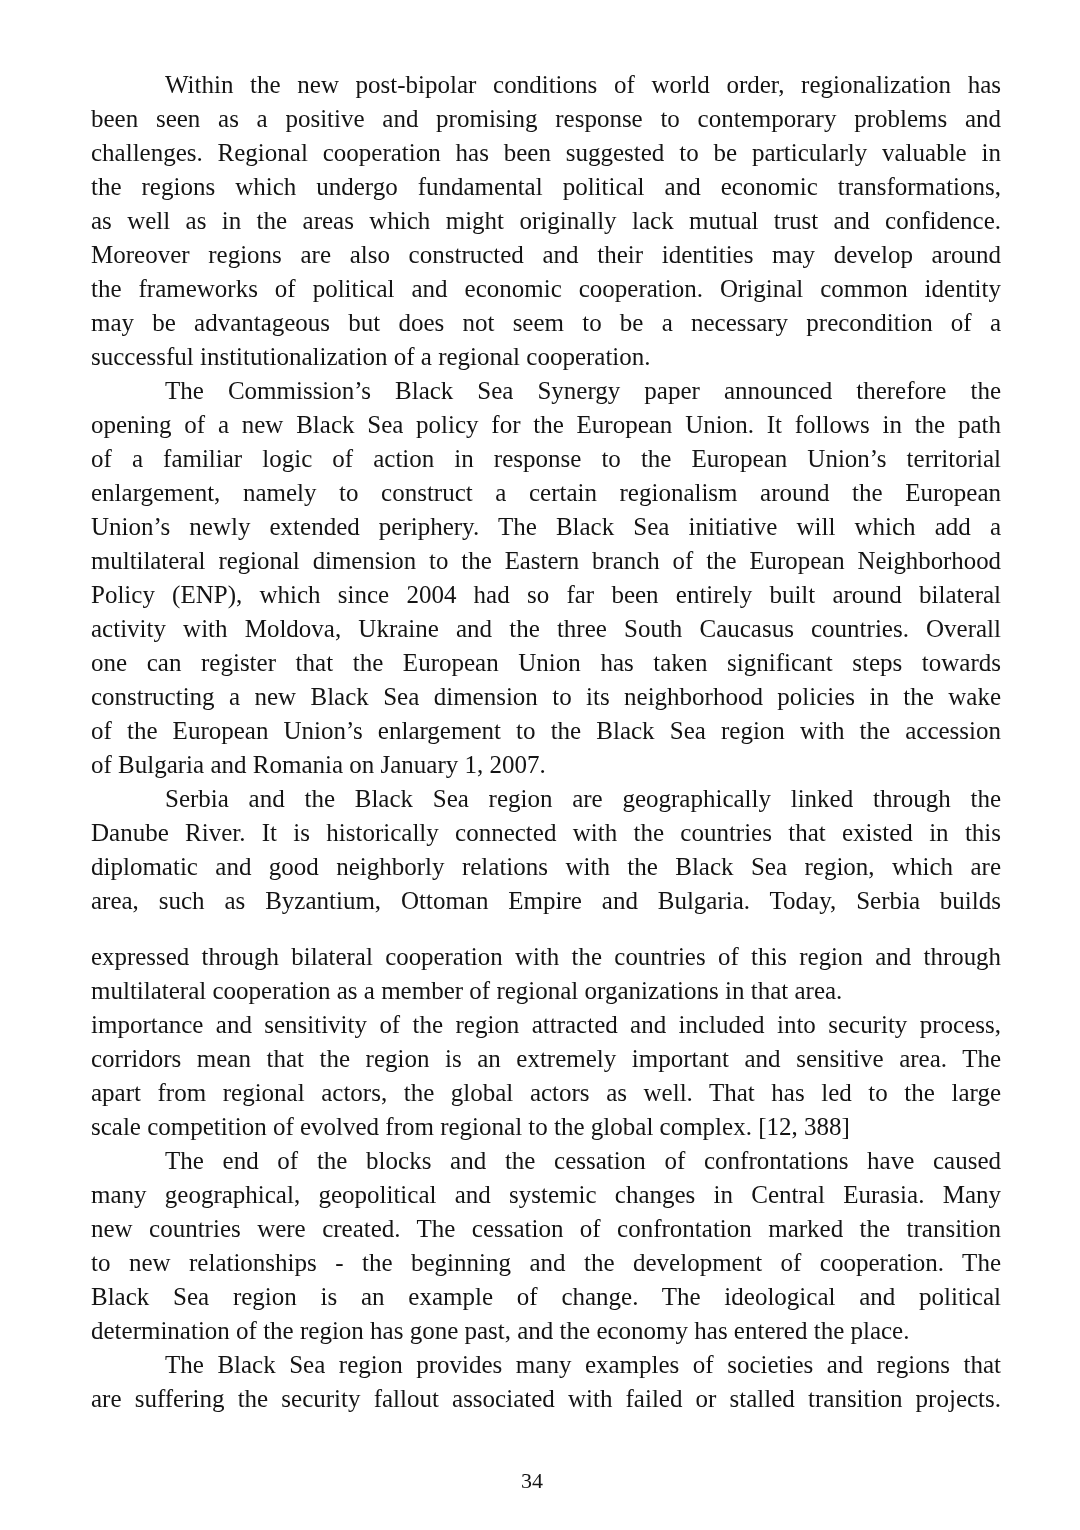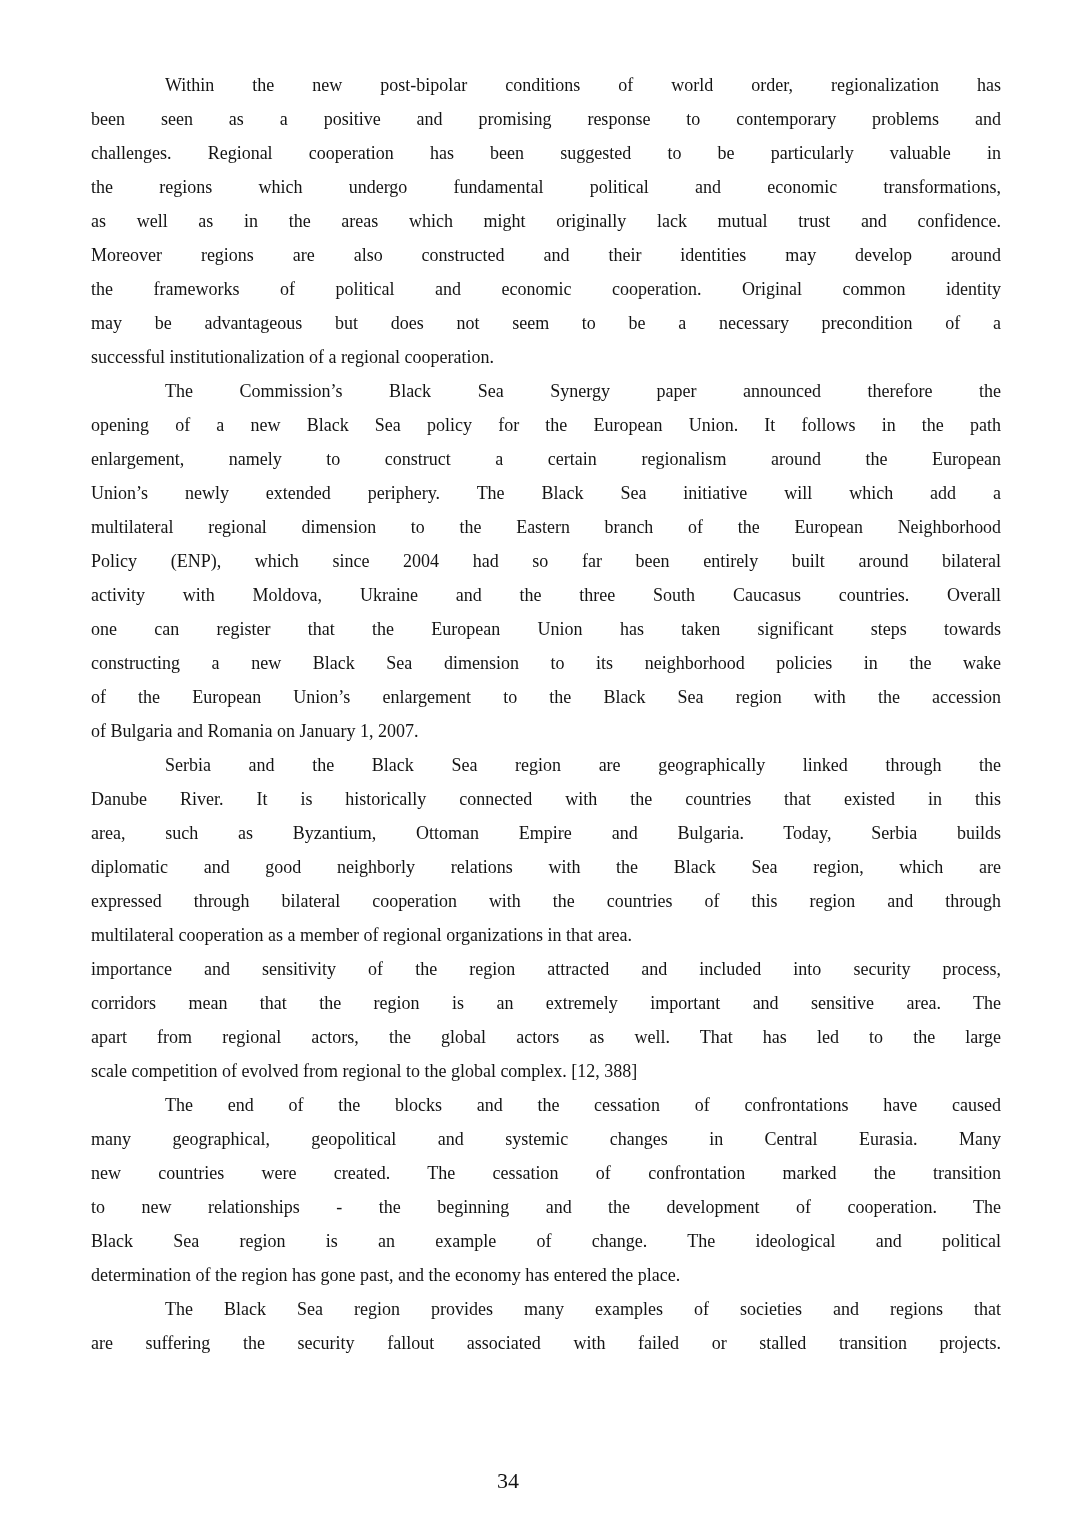--- a/index.html
+++ b/index.html
@@ -25,21 +25,21 @@
       position: absolute;
       left: 91px;
       top: 68px;
       width: 910px;
     }
     .line {
       display: block;
       height: 34px;
       line-height: 34px;
       font-family: "Liberation Serif", "DejaVu Serif", serif;
-      font-size: 18px;
+      font-size: 25px;
       color: #141414;
       white-space: nowrap;
       text-align: justify;
       text-align-last: justify;
       overflow: visible;
     }
     .line.last {
       text-align-last: left;
     }
     .line.indent {
@@ -52,20 +52,21 @@
     }
     .page-number {
       position: absolute;
       left: 0;
       width: 1016px;
       top: 1468px;
       text-align: center;
       font-family: "Liberation Serif", "DejaVu Serif", serif;
       font-size: 22px;
       color: #141414;
+      padding-left: 24px;
     }
   </style>
 </head>
 <body>
 
 <div class="page">
   <div class="text-block" id="text-block">
       <div>
         <span class="line indent">Within the new post-bipolar conditions of world order, regionalization has</span>
         <span class="line">been seen as a positive and promising response to contemporary problems and</span>
@@ -73,36 +74,37 @@
         <span class="line">the regions which undergo fundamental political and economic transformations,</span>
         <span class="line">as well as in the areas which might originally lack mutual trust and confidence.</span>
         <span class="line">Moreover regions are also constructed and their identities may develop around</span>
         <span class="line">the frameworks of political and economic cooperation. Original common identity</span>
         <span class="line">may be advantageous but does not seem to be a necessary precondition of a</span>
         <span class="line last">successful institutionalization of a regional cooperation.</span>
       </div>
       <div>
         <span class="line indent">The Commission’s Black Sea Synergy paper announced therefore the</span>
         <span class="line">opening of a new Black Sea policy for the European Union. It follows in the path</span>
+        <span class="line">of a familiar logic of action in response to the European Union’s territorial</span>
         <span class="line">enlargement, namely to construct a certain regionalism around the European</span>
         <span class="line">Union’s newly extended periphery. The Black Sea initiative will which add a</span>
         <span class="line" style="text-align: left; text-align-last: left;"><span class="inner" style="transform: scaleX(0.9932); width: 916.234px; text-align: justify; text-align-last: justify;">multilateral regional dimension to the Eastern branch of the European Neighborhood</span></span>
         <span class="line">Policy (ENP), which since 2004 had so far been entirely built around bilateral</span>
         <span class="line">activity with Moldova, Ukraine and the three South Caucasus countries. Overall</span>
         <span class="line">one can register that the European Union has taken significant steps towards</span>
         <span class="line">constructing a new Black Sea dimension to its neighborhood policies in the wake</span>
         <span class="line">of the European Union’s enlargement to the Black Sea region with the accession</span>
         <span class="line last">of Bulgaria and Romania on January 1, 2007.</span>
       </div>
       <div>
         <span class="line indent">Serbia and the Black Sea region are geographically linked through the</span>
         <span class="line">Danube River. It is historically connected with the countries that existed in this</span>
+        <span class="line">diplomatic and good neighborly relations with the Black Sea region, which are</span>
         <span class="line">area, such as Byzantium, Ottoman Empire and Bulgaria. Today, Serbia builds</span>
-        <span class="line">diplomatic and good neighborly relations with the Black Sea region, which are</span>
-        <span class="line" style="text-align: left; text-align-last: left;"><span class="inner" style="transform: scaleX(0.9956); width: 914.016px; text-align: justify; text-align-last: justify;">expressed through bilateral cooperation with the countries of this region and through</span></span>
+        <span class="line" style="text-align: left; text-align-last: left; margin-top: 22px;"><span class="inner" style="transform: scaleX(0.9956); width: 914.016px; text-align: justify; text-align-last: justify;">expressed through bilateral cooperation with the countries of this region and through</span></span>
         <span class="line last">multilateral cooperation as a member of regional organizations in that area.</span>
       </div>
       <div>
         <span class="line" style="text-align: left; text-align-last: left;"><span class="inner" style="transform: scaleX(0.9997); width: 910.234px; text-align: justify; text-align-last: justify;">importance and sensitivity of the region attracted and included into security process,</span></span>
         <span class="line">corridors mean that the region is an extremely important and sensitive area. The</span>
         <span class="line">apart from regional actors, the global actors as well. That has led to the large</span>
         <span class="line last">scale competition of evolved from regional to the global complex. [12, 388]</span>
       </div>
       <div>
         <span class="line indent">The end of the blocks and the cessation of confrontations have caused</span>

